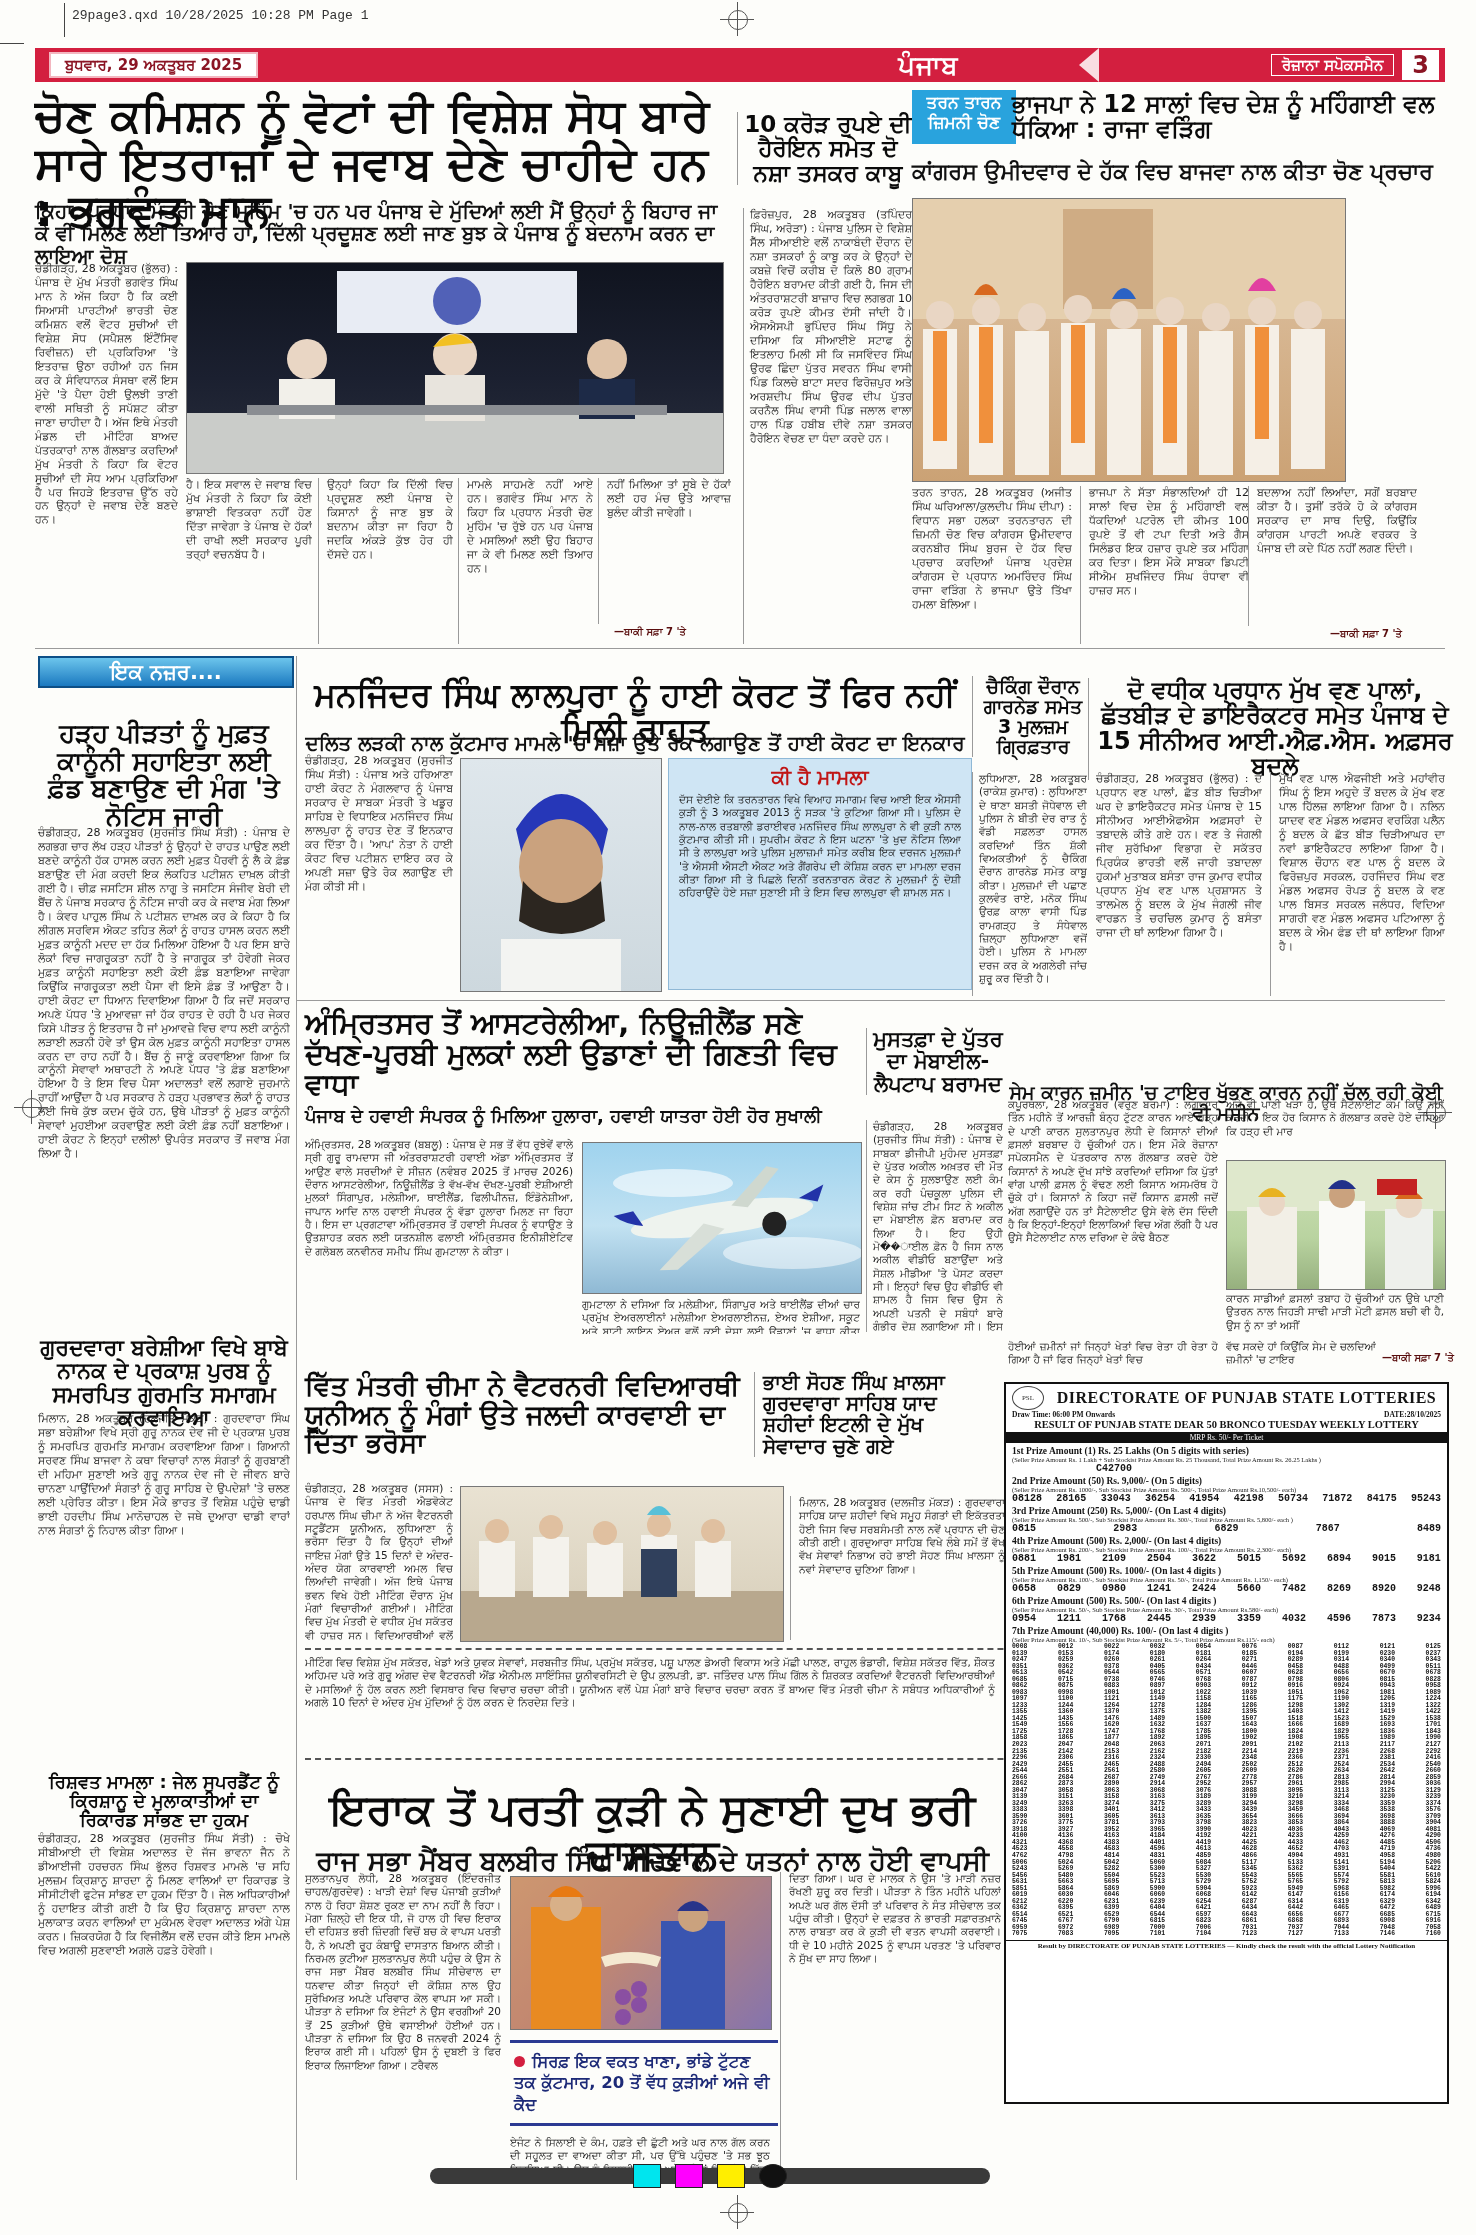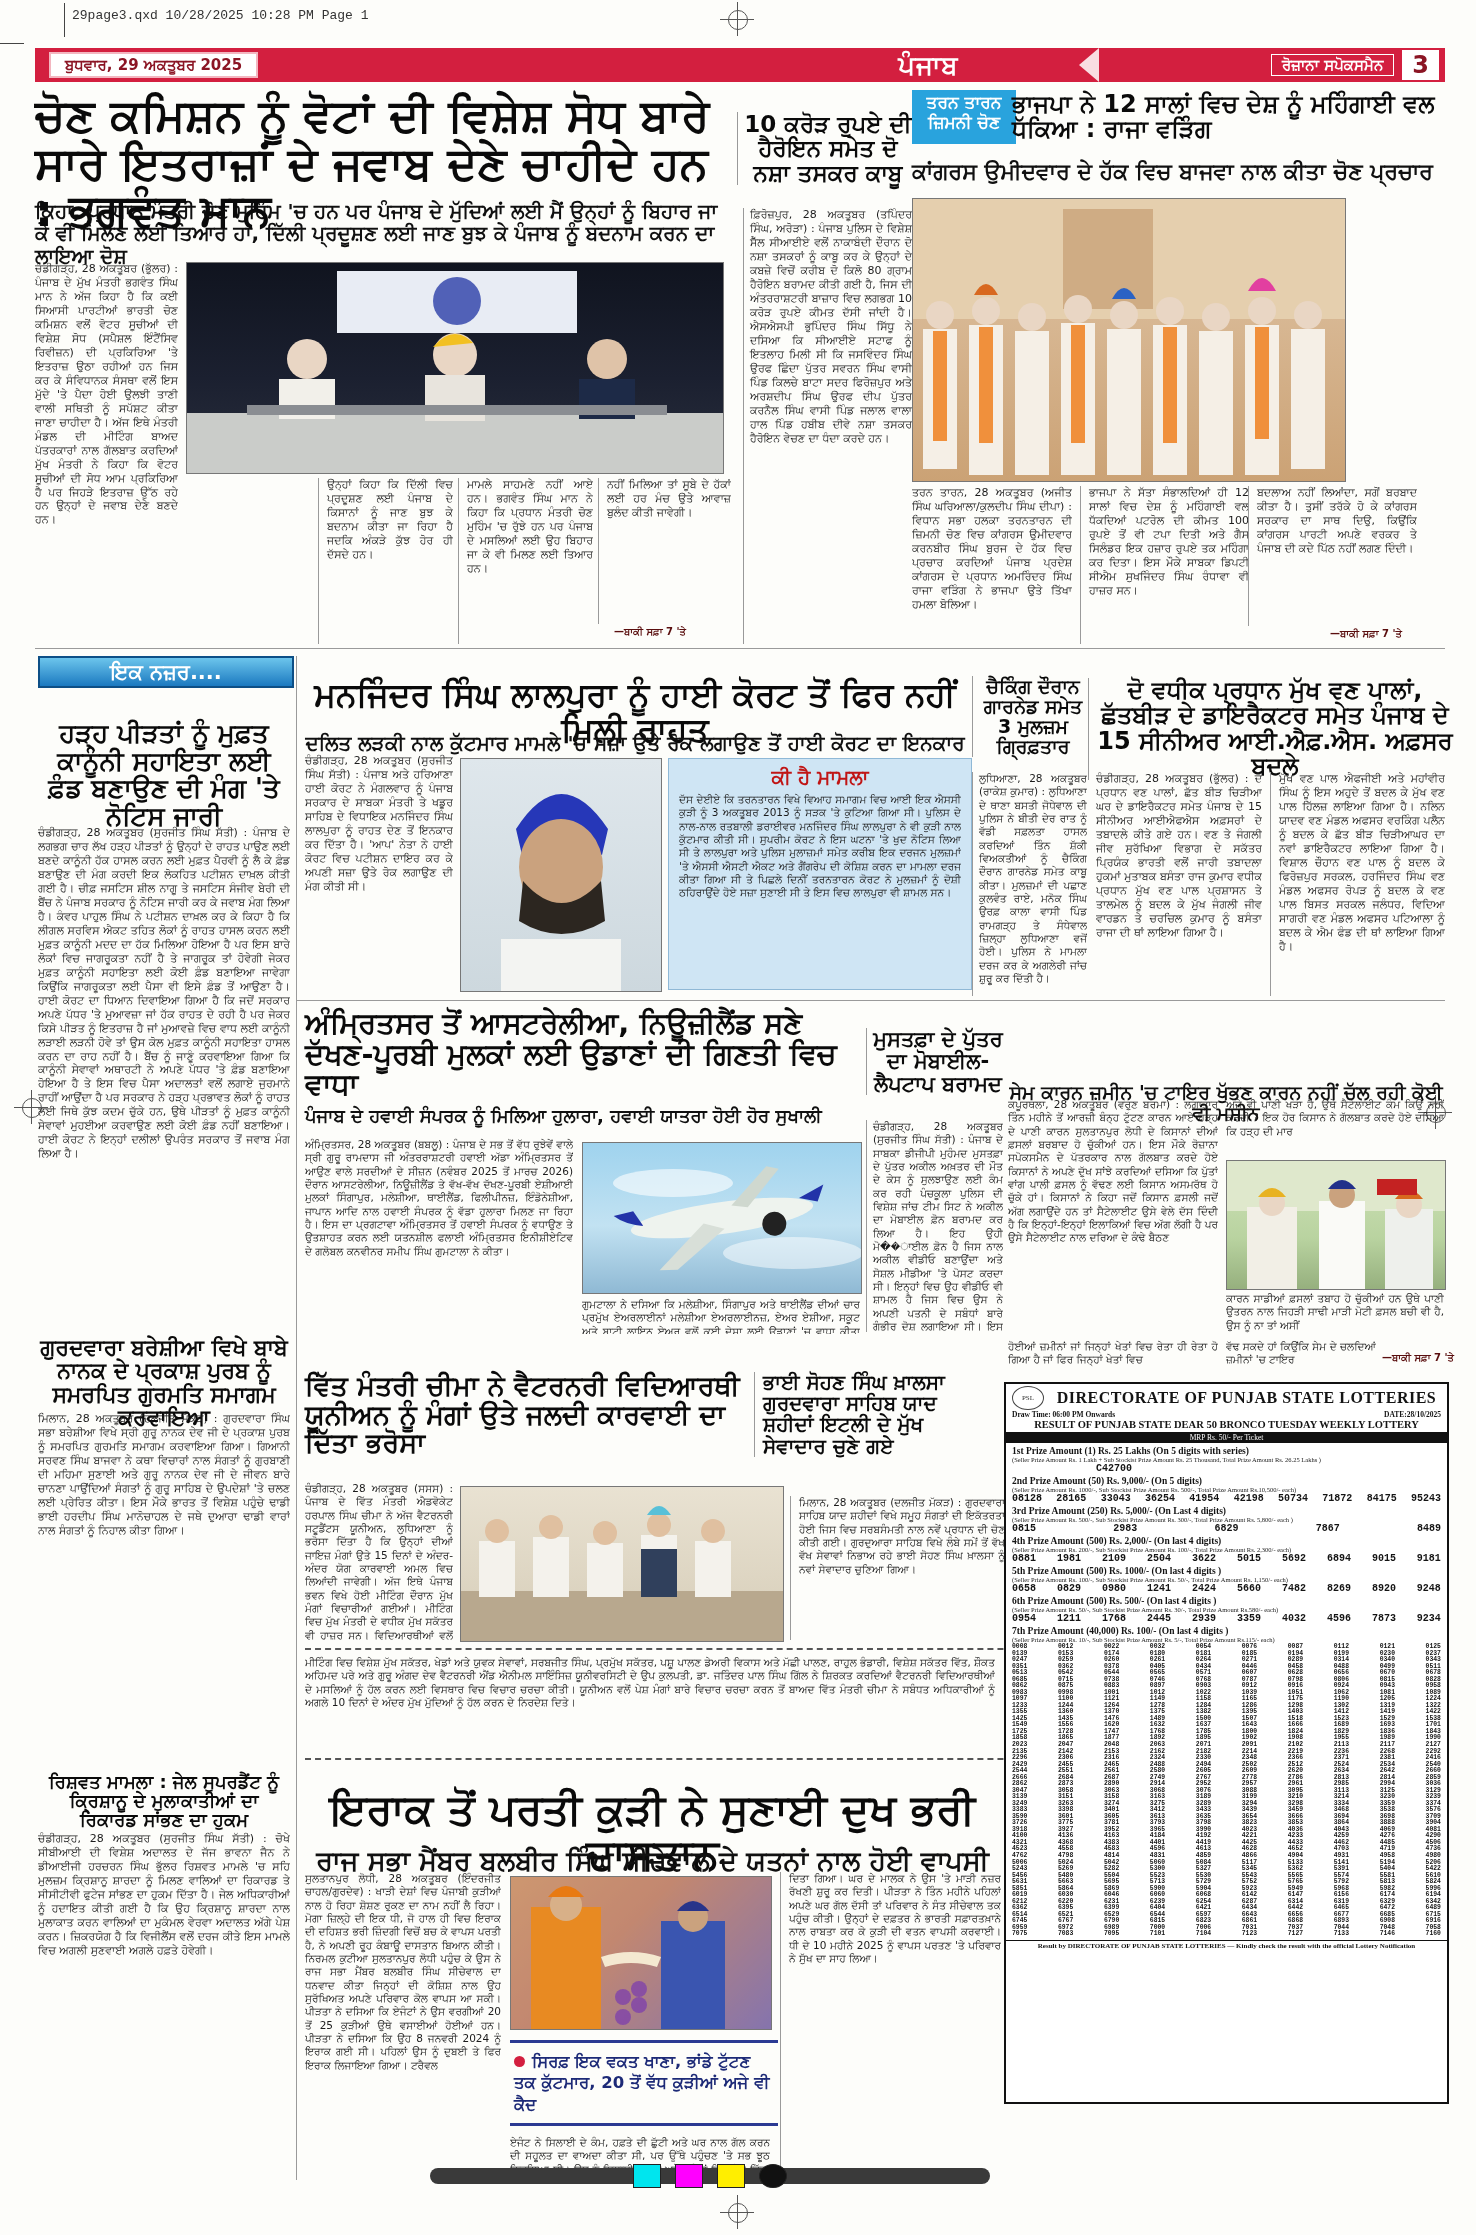--- a/index.html
+++ b/index.html
@@ -111,20 +111,21 @@
       <circle cx="120" cy="96" r="20" fill="#e9d6c4"></circle>
         <rect x="92" y="116" width="56" height="40" fill="#f2f0ea"></rect>
       <circle cx="268" cy="92" r="22" fill="#e9d6c4"></circle>
         <path d="M246 84 q22 -26 44 0 l-4 -4 z" fill="#f2c022"></path>
         <rect x="238" y="112" width="60" height="46" fill="#e8e4dd"></rect>
       <circle cx="420" cy="96" r="20" fill="#dfc3a8"></circle>
         <rect x="392" y="116" width="56" height="40" fill="#1d2a47"></rect>
       <rect x="60" y="142" width="420" height="10" fill="#8a8d92"></rect>
     </svg>
   </div>
+  <div class="abs body" style="left:186px;top:478px;width:126px;height:166px;overflow:hidden;">ਹੈ। ਇਕ ਸਵਾਲ ਦੇ ਜਵਾਬ ਵਿਚ ਮੁੱਖ ਮੰਤਰੀ ਨੇ ਕਿਹਾ ਕਿ ਕੋਈ ਭਾਸ਼ਾਈ ਵਿਤਕਰਾ ਨਹੀਂ ਹੋਣ ਦਿੱਤਾ ਜਾਵੇਗਾ ਤੇ ਪੰਜਾਬ ਦੇ ਹੱਕਾਂ ਦੀ ਰਾਖੀ ਲਈ ਸਰਕਾਰ ਪੂਰੀ ਤਰ੍ਹਾਂ ਵਚਨਬੱਧ ਹੈ।</div>
   <div class="abs body vr" style="left:318px;top:478px;width:126px;height:166px;overflow:hidden;padding-left:8px;">ਉਨ੍ਹਾਂ ਕਿਹਾ ਕਿ ਦਿੱਲੀ ਵਿਚ ਪ੍ਰਦੂਸ਼ਣ ਲਈ ਪੰਜਾਬ ਦੇ ਕਿਸਾਨਾਂ ਨੂੰ ਜਾਣ ਬੁਝ ਕੇ ਬਦਨਾਮ ਕੀਤਾ ਜਾ ਰਿਹਾ ਹੈ ਜਦਕਿ ਅੰਕੜੇ ਕੁੱਝ ਹੋਰ ਹੀ ਦੱਸਦੇ ਹਨ।</div>
   <div class="abs body vr" style="left:458px;top:478px;width:126px;height:166px;overflow:hidden;padding-left:8px;">ਮਾਮਲੇ ਸਾਹਮਣੇ ਨਹੀਂ ਆਏ ਹਨ। ਭਗਵੰਤ ਸਿੰਘ ਮਾਨ ਨੇ ਕਿਹਾ ਕਿ ਪ੍ਰਧਾਨ ਮੰਤਰੀ ਚੋਣ ਮੁਹਿੰਮ 'ਚ ਰੁੱਝੇ ਹਨ ਪਰ ਪੰਜਾਬ ਦੇ ਮਸਲਿਆਂ ਲਈ ਉਹ ਬਿਹਾਰ ਜਾ ਕੇ ਵੀ ਮਿਲਣ ਲਈ ਤਿਆਰ ਹਨ।</div>
   <div class="abs body vr" style="left:598px;top:478px;width:124px;height:146px;overflow:hidden;padding-left:8px;">ਨਹੀਂ ਮਿਲਿਆ ਤਾਂ ਸੂਬੇ ਦੇ ਹੱਕਾਂ ਲਈ ਹਰ ਮੰਚ ਉਤੇ ਆਵਾਜ਼ ਬੁਲੰਦ ਕੀਤੀ ਜਾਵੇਗੀ।</div>
   <div class="abs cont" style="left:614px;top:626px;">—ਬਾਕੀ ਸਫ਼ਾ 7 'ਤੇ</div>
 
   <div class="abs hl ctr" style="left:737px;top:92px;width:168px;font-size:23px;border-left:1px solid #999;padding-left:6px;">10 ਕਰੋੜ ਰੁਪਏ ਦੀ ਹੈਰੋਇਨ ਸਮੇਤ ਦੋ ਨਸ਼ਾ ਤਸਕਰ ਕਾਬੂ</div>
   <div class="abs body" style="left:743px;top:208px;width:162px;height:436px;overflow:hidden;border-left:1px solid #999;padding-left:6px;">ਫ਼ਿਰੋਜ਼ਪੁਰ, 28 ਅਕਤੂਬਰ (ਤਪਿੰਦਰ ਸਿੰਘ, ਅਰੋੜਾ) : ਪੰਜਾਬ ਪੁਲਿਸ ਦੇ ਵਿਸ਼ੇਸ਼ ਸੈੱਲ ਸੀਆਈਏ ਵਲੋਂ ਨਾਕਾਬੰਦੀ ਦੌਰਾਨ ਦੋ ਨਸ਼ਾ ਤਸਕਰਾਂ ਨੂੰ ਕਾਬੂ ਕਰ ਕੇ ਉਨ੍ਹਾਂ ਦੇ ਕਬਜ਼ੇ ਵਿਚੋਂ ਕਰੀਬ ਦੋ ਕਿਲੋ 80 ਗ੍ਰਾਮ ਹੈਰੋਇਨ ਬਰਾਮਦ ਕੀਤੀ ਗਈ ਹੈ, ਜਿਸ ਦੀ ਅੰਤਰਰਾਸ਼ਟਰੀ ਬਾਜ਼ਾਰ ਵਿਚ ਲਗਭਗ 10 ਕਰੋੜ ਰੁਪਏ ਕੀਮਤ ਦੱਸੀ ਜਾਂਦੀ ਹੈ। ਐਸਐਸਪੀ ਭੁਪਿੰਦਰ ਸਿੰਘ ਸਿੱਧੂ ਨੇ ਦਸਿਆ ਕਿ ਸੀਆਈਏ ਸਟਾਫ ਨੂੰ ਇਤਲਾਹ ਮਿਲੀ ਸੀ ਕਿ ਜਸਵਿੰਦਰ ਸਿੰਘ ਉਰਫ ਛਿੰਦਾ ਪੁੱਤਰ ਸਵਰਨ ਸਿੰਘ ਵਾਸੀ ਪਿੰਡ ਕਿਲਚੇ ਬਾਟਾ ਸਦਰ ਫਿਰੋਜ਼ਪੁਰ ਅਤੇ ਅਰਸ਼ਦੀਪ ਸਿੰਘ ਉਰਫ ਦੀਪ ਪੁੱਤਰ ਕਰਨੈਲ ਸਿੰਘ ਵਾਸੀ ਪਿੰਡ ਜਲਾਲ ਵਾਲਾ ਹਾਲ ਪਿੰਡ ਹਬੀਬ ਦੀਵੇ ਨਸ਼ਾ ਤਸਕਰ ਹੈਰੋਇਨ ਵੇਚਣ ਦਾ ਧੰਦਾ ਕਰਦੇ ਹਨ।</div>
 
   <div class="abs kicker" style="left:912px;top:90px;width:92px;height:48px;">ਤਰਨ ਤਾਰਨ ਜ਼ਿਮਨੀ ਚੋਣ</div>
   <div class="abs hl" style="left:1012px;top:92px;width:433px;font-size:24px;">ਭਾਜਪਾ ਨੇ 12 ਸਾਲਾਂ ਵਿਚ ਦੇਸ਼ ਨੂੰ ਮਹਿੰਗਾਈ ਵਲ ਧੱਕਿਆ : ਰਾਜਾ ਵੜਿੰਗ</div>

